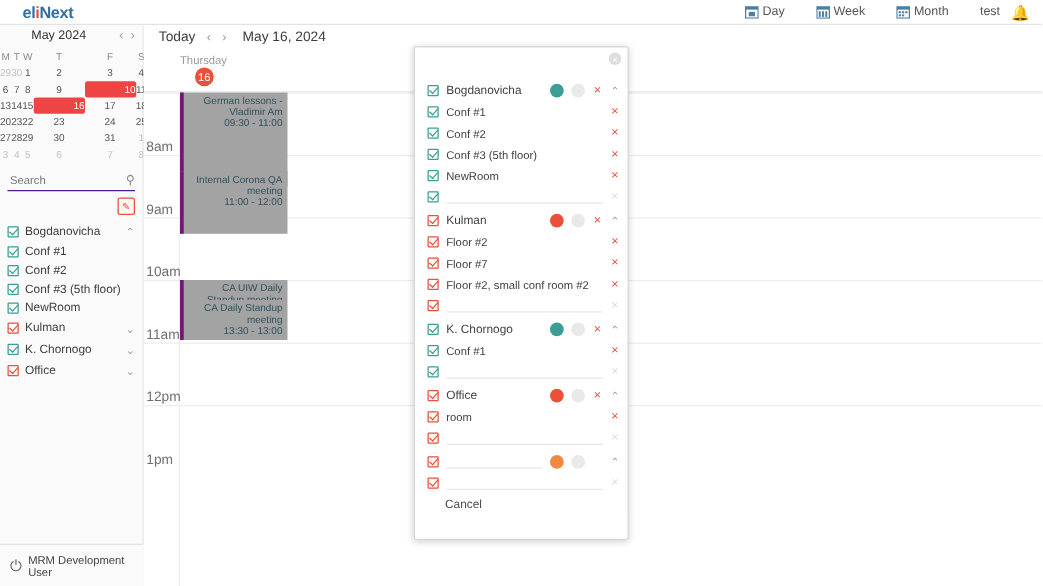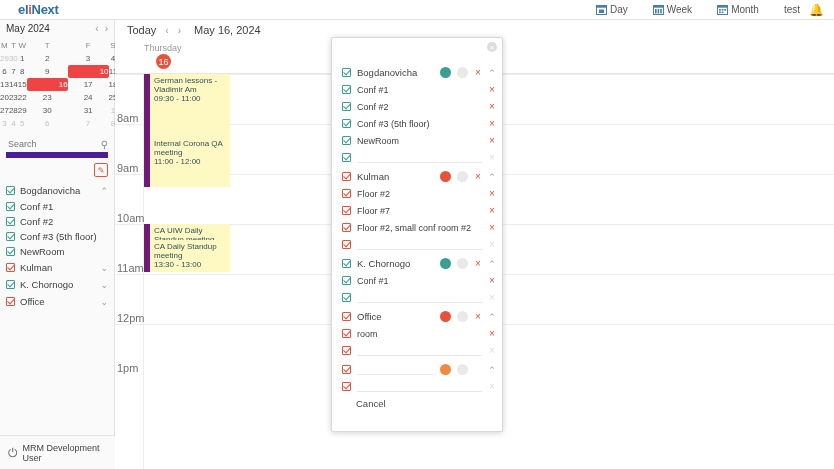--- a/index.html
+++ b/index.html
@@ -39,37 +39,38 @@
   .sidebar {
     position: absolute; top: 20px; left: 0; width: 115px; height: 449px;
     background: #fafafa; border-right: 1px solid #e3e3e3;
   }
   .newmeeting {
     padding: 10px 8px; font-size: 10px; color: #333; cursor: pointer;
   }
   .cal-header {
     display: flex; align-items: flex-end; padding: 3px 6px; font-size: 10px;
     color: #333;
+    margin-left: 19px;
   }
   .cal-header .title { font-weight: normal; }
   .cal-header .arrows { margin-left: auto; display: flex; gap: 6px; color: #999; }
   .cal-header .arrows span { cursor: pointer; }
   table.minical { width: 100%; border-collapse: collapse; margin-top: 2px; }
   table.minical td, table.minical th {
     text-align: center; font-size: 8px; font-weight: normal;
     color: #555; padding: 2px 0; width: 14.2%;
   }
   table.minical th { color: #888; }
   table.minical td.out { color: #c2c2c2; }
   table.minical td.sel {
     background: #ef4444; color: #fff; border-radius: 2px; padding-left: 32px;
   }
   .search-row {
     display: flex; align-items: center; margin: 8px 6px 2px 6px;
-    border-bottom: 6px solid #4c1d95; padding-bottom: 2px;
+    border-bottom: 1px solid #4c1d95; padding-bottom: 2px;
   }
   .search-row input {
     border: 0; background: transparent; font-size: 9px; width: 84px;
     outline: none; color: #555;
   }
   .search-row .mag { margin-left: auto; color: #888; font-size: 10px; }
   .pencil-btn {
     width: 14px; height: 14px; border: 1px solid #e8513a; border-radius: 2px;
     color: #e8513a; font-size: 8px; display: flex; align-items: center;
     justify-content: center; margin: 5px 6px 5px auto; cursor: pointer;
@@ -126,22 +127,22 @@
     display: flex; align-items: center; justify-content: center;
   }
   .grid { position: absolute; top: 54px; left: 0; width: 719px; height: 395px; }
   .hour-row { position: absolute; left: 0; width: 719px; height: 50px; border-top: 1px solid #ededed; }
   .hour-label {
     position: absolute; left: 2px; top: 44px; font-size: 11px; color: #6f6f6f;
   }
   .gutter-line { position: absolute; top: 0; left: 28px; width: 1px; height: 395px; background: #ededed; }
 
   .event {
-    position: absolute; background: #fef9c3; border-left: 6px solid #701a75;
-    color: #31505c; font-size: 8px; padding: 2px 4px; overflow: hidden;
+    position: absolute; background: #a3a3a3; border-left: 3px solid #701a75;
+    color: #31505c; font-size: 8px; padding: 2px 4px; overflow: hidden; text-align: right;
   }
   .event .ttl { display: block; line-height: 1.15; }
   .event .tm { display: block; line-height: 1.2; }
 
   
   .overlay {
     position: absolute; inset: 0; background: rgba(255,255,255,0.0);
   }
   .modal {
     position: absolute; left: 331px; top: 37px; width: 172px; height: 395px;

